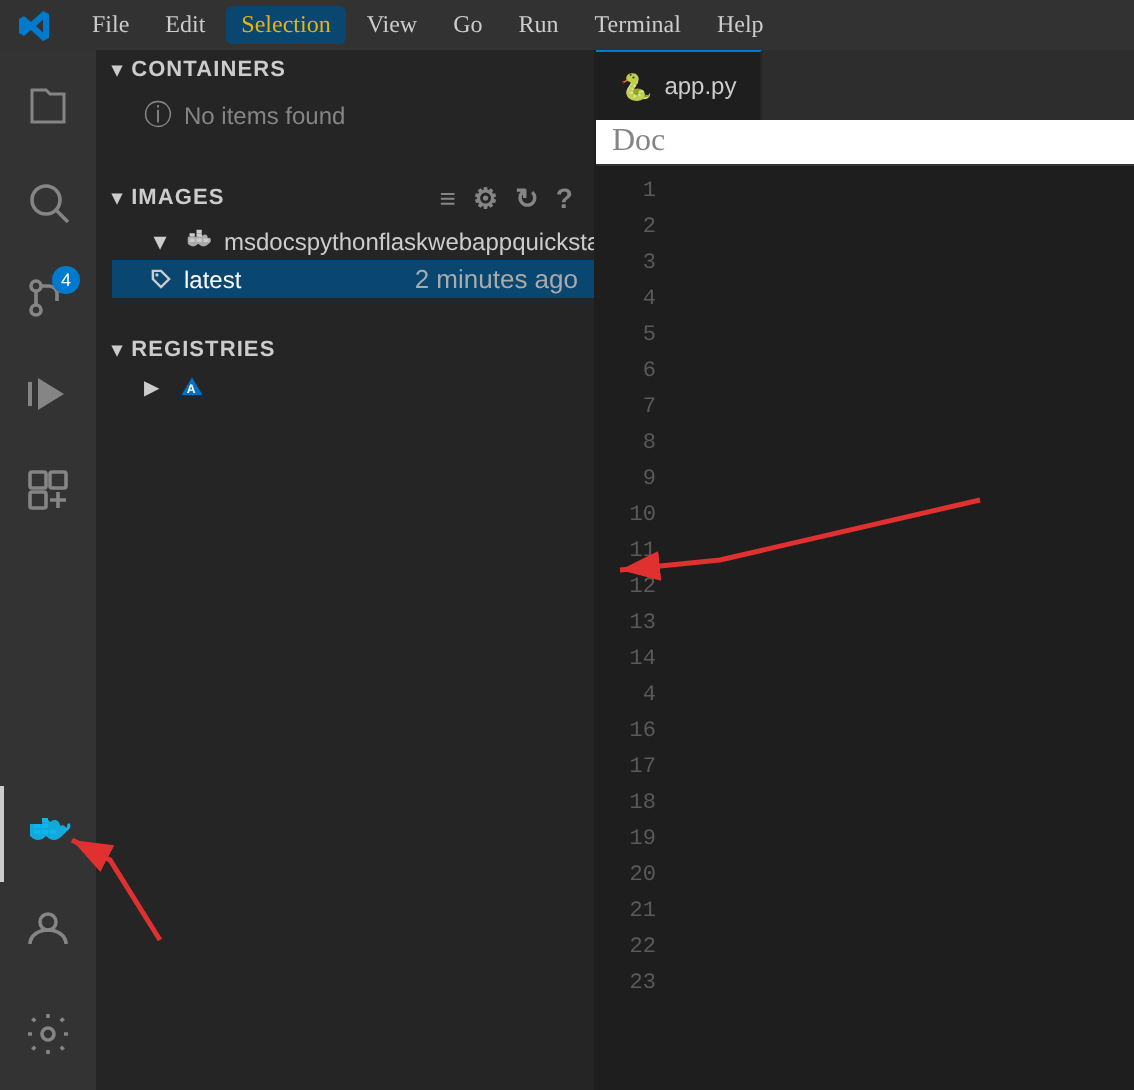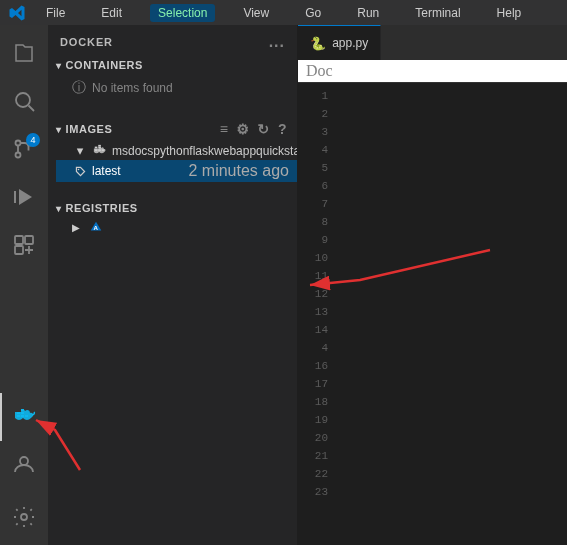--- a/index.html
+++ b/index.html
@@ -24,33 +24,34 @@
       min-height: 25px;
       padding: 0 8px;
       gap: 12px;
     }
     .title-bar-logo {
       display: flex;
       align-items: center;
     }
     .menu-items {
       display: flex;
-      gap: 20px;
-      align-items: center;
+      gap: 2px;
+      align-items: center;
+      font-family: Liberation Serif, serif;
     }
     .menu-item {
       padding: 2px 8px;
       font-size: 12px;
       color: #cccccc;
       cursor: pointer;
       border-radius: 3px;
     }
     .menu-item.active {
       background: #094771;
-      color: #86efac;
+      color: #eab308;
     }
 
     
     .main-layout {
       display: flex;
       flex: 1;
       overflow: hidden;
     }
 
     
@@ -192,21 +193,21 @@
       min-width: 16px;
       display: inline-flex;
       align-items: center;
       justify-content: center;
     }
     .tree-label {
       flex: 1;
     }
     .tree-meta {
       color: #858585;
-      font-size: 16px;
+      font-size: 13px;
       margin-left: 6px;
     }
     .tree-item.selected .tree-meta {
       color: #aaaaaa;
     }
     .section-gap {
       height: 16px;
     }
 
     
@@ -363,24 +364,20 @@
     </div>
     <div class="activity-icon" title="Settings" style="margin-bottom: 4px;">
       <svg viewBox="0 0 24 24" fill="none" stroke="currentColor" stroke-width="1.8">
         <circle cx="12" cy="12" r="3"></circle>
         <path d="M12 2v2M12 20v2M4.2 4.2l1.4 1.4M18.4 18.4l1.4 1.4M2 12h2M20 12h2M4.2 19.8l1.4-1.4M18.4 5.6l1.4-1.4"></path>
       </svg>
     </div>
   </div>
 
   <div class="sidebar">
-    <div class="sidebar-header">
-      <span>DOCKER</span>
-      <span class="sidebar-header-dots">...</span>
-    </div>
 
     <div class="sidebar-content">
 
       <div class="section-header">
         <span class="chevron">▾</span>
         <span>CONTAINERS</span>
       </div>
       <div class="section-body">
         <div class="no-items">
           <span class="no-items-icon">ⓘ</span>

